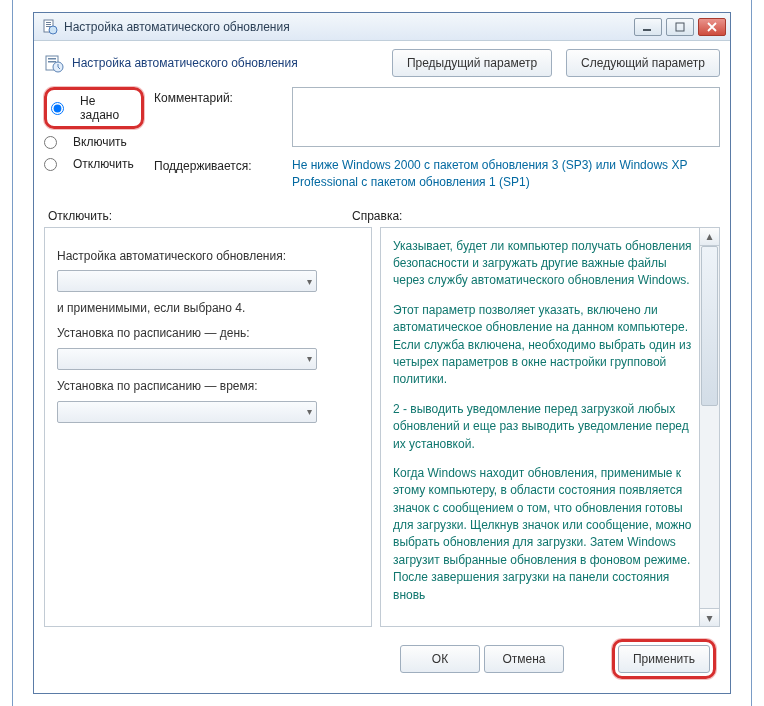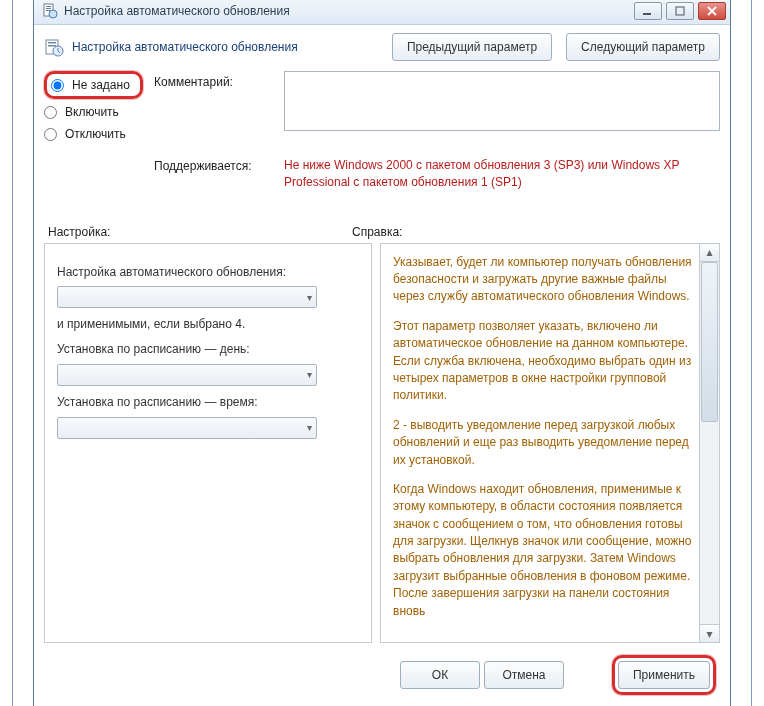--- a/index.html
+++ b/index.html
@@ -25,53 +25,53 @@
   .header-row { display: flex; align-items: center; justify-content: space-between; margin-bottom: 10px; }
   .header-left { display: flex; align-items: center; gap: 8px; color: #1a3f7a; font-size: 13px; }
   .settings-icon { width: 20px; height: 20px; }
   .nav-buttons { display: flex; gap: 14px; }
   .std-btn {
     border: 1px solid #9faebe; background: linear-gradient(#fdfdfd,#e8eef4);
     padding: 6px 14px; border-radius: 3px; cursor: pointer; color: #333;
   }
   .top-section { display: flex; gap: 10px; margin-bottom: 10px; }
   .radio-col { width: 100px; }
-  .radio-row { display: flex; align-items: center; gap: 8px; margin-bottom: 8px; cursor: pointer; font-size: 12px; color: #222; }
+  .radio-row { display: flex; align-items: center; gap: 16px; margin-bottom: 8px; cursor: pointer; font-size: 12px; color: #222; }
   .radio-row input { margin: 0; }
   .radio-highlight {
     border: 3px solid #d62e2e; border-radius: 10px; padding: 4px 10px 4px 4px;
     display: inline-flex; align-items: center; gap: 6px; margin-bottom: 6px;
     box-shadow: 0 0 0 1px rgba(214,46,46,.3);
   }
   .fields-col { flex: 1; }
-  .field-row { display: flex; gap: 10px; margin-bottom: 24px; }
+  .field-row { display: flex; gap: 18px; margin-bottom: 8px; }
   .field-label { width: 120px; padding-top: 4px; color: #222; }
   .comment-box {
     flex: 1; height: 60px; border: 1px solid #abb7c2; background: #fff; resize: none;
     padding: 4px; color: #444; overflow-y: scroll;
   }
-  .supported-text { flex: 1; color: #b91c1c; line-height: 1.4; padding-top: 2px; }
+  .supported-text { flex: 1; color: #0369a1; line-height: 1.4; padding-top: 2px; }
   .section-labels { display: flex; margin-bottom: 4px; }
   .section-labels .left { width: 300px; padding-left: 4px; color: #222; }
   .section-labels .right { flex: 1; padding-left: 8px; color: #222; }
   .panels { display: flex; gap: 8px; min-height: 330px;}
   .params-panel {
     width: 328px; border: 1px solid #c2cbd4; background: #fff; padding: 12px; overflow: auto;
   }
   .params-panel p { margin: 8px 0 6px; color: #333; line-height: 1.4; }
   .combo {
     width: 260px; height: 22px; border: 1px solid #aab4bf; background: linear-gradient(#f9fbfd,#e9eef4);
     display: flex; align-items: center; justify-content: flex-end; padding: 0 4px;
     color: #999; border-radius: 2px;
   }
   .combo .arrow { font-size: 10px; color: #666; }
   .help-wrap { flex: 1; display: flex; }
   .help-panel {
     flex: 1; border: 1px solid #c2cbd4; background: #fff; padding: 10px 6px 10px 12px;
-    color: #a16207; line-height: 1.45; font-size: 12px;
+    color: #0f766e; line-height: 1.45; font-size: 12px;
   }
   .help-panel p { margin-bottom: 12px; }
   .help-scroll {
     width: 20px; border: 1px solid #c2cbd4; border-left: none; background: #f0f3f6;
     display: flex; flex-direction: column;
   }
   .scroll-btn { height: 18px; display: flex; align-items: center; justify-content: center; color: #666; background: linear-gradient(#fdfdfd,#e6ecf2); border-bottom:1px solid #c2cbd4; cursor: pointer;}
   .scroll-btn.dn { border-bottom: none; border-top:1px solid #c2cbd4; }
   .scroll-track { flex: 1; position: relative; }
   .scroll-thumb { position: absolute; top: 0; left: 1px; right: 1px; height: 160px; background: linear-gradient(#eef3f8,#d3dde7); border:1px solid #b8c3cd; border-radius: 2px; cursor: pointer;}
@@ -155,21 +155,21 @@
           <textarea class="comment-box" style=""></textarea>
         </div>
         <div class="field-row">
           <div class="field-label">Поддерживается:</div>
           <div class="supported-text">Не ниже Windows 2000 с пакетом обновления 3 (SP3) или Windows XP Professional с пакетом обновления 1 (SP1)</div>
         </div>
       </div>
     </div>
 
     <div class="section-labels">
-      <div class="left">Настройка:</div>
+      <div class="left">Отключить:</div>
       <div class="right">Справка:</div>
     </div>
 
     <div class="panels">
       <div class="params-panel">
         <p>Настройка автоматического обновления:</p>
         <div class="combo">
               <span class="arrow">▾</span>
             </div>
         <p>и применимыми, если выбрано 4.</p>

